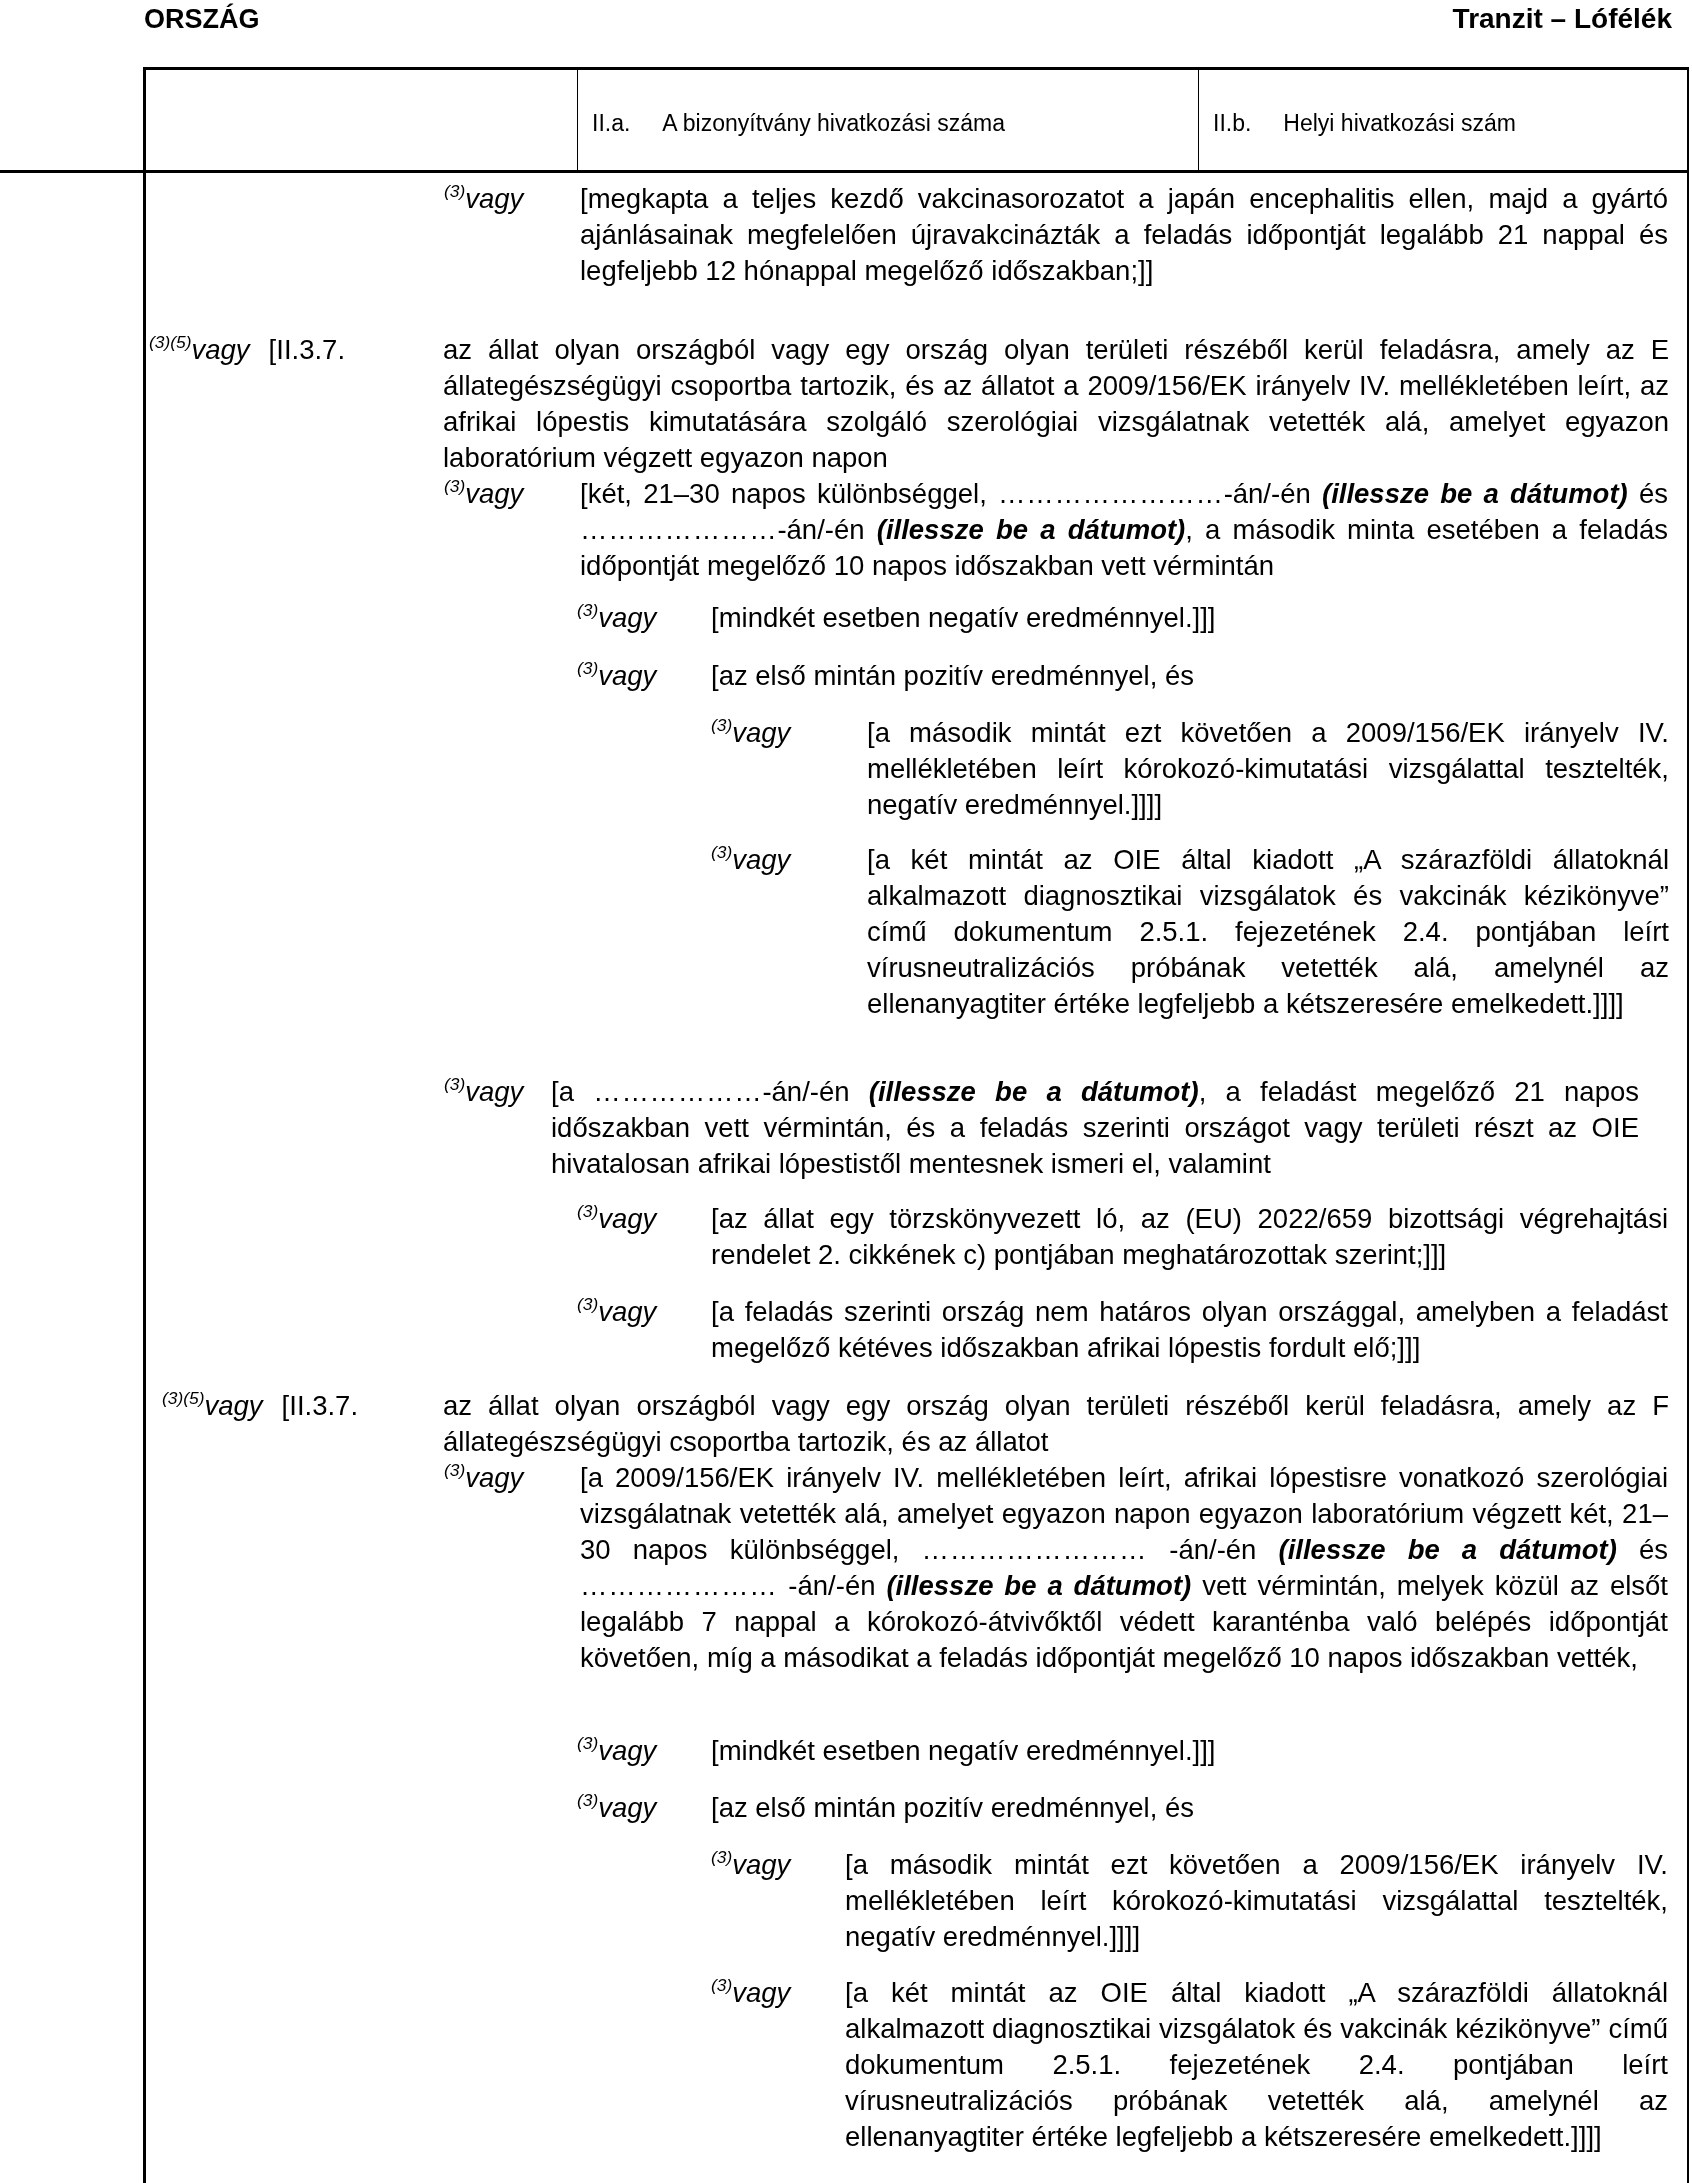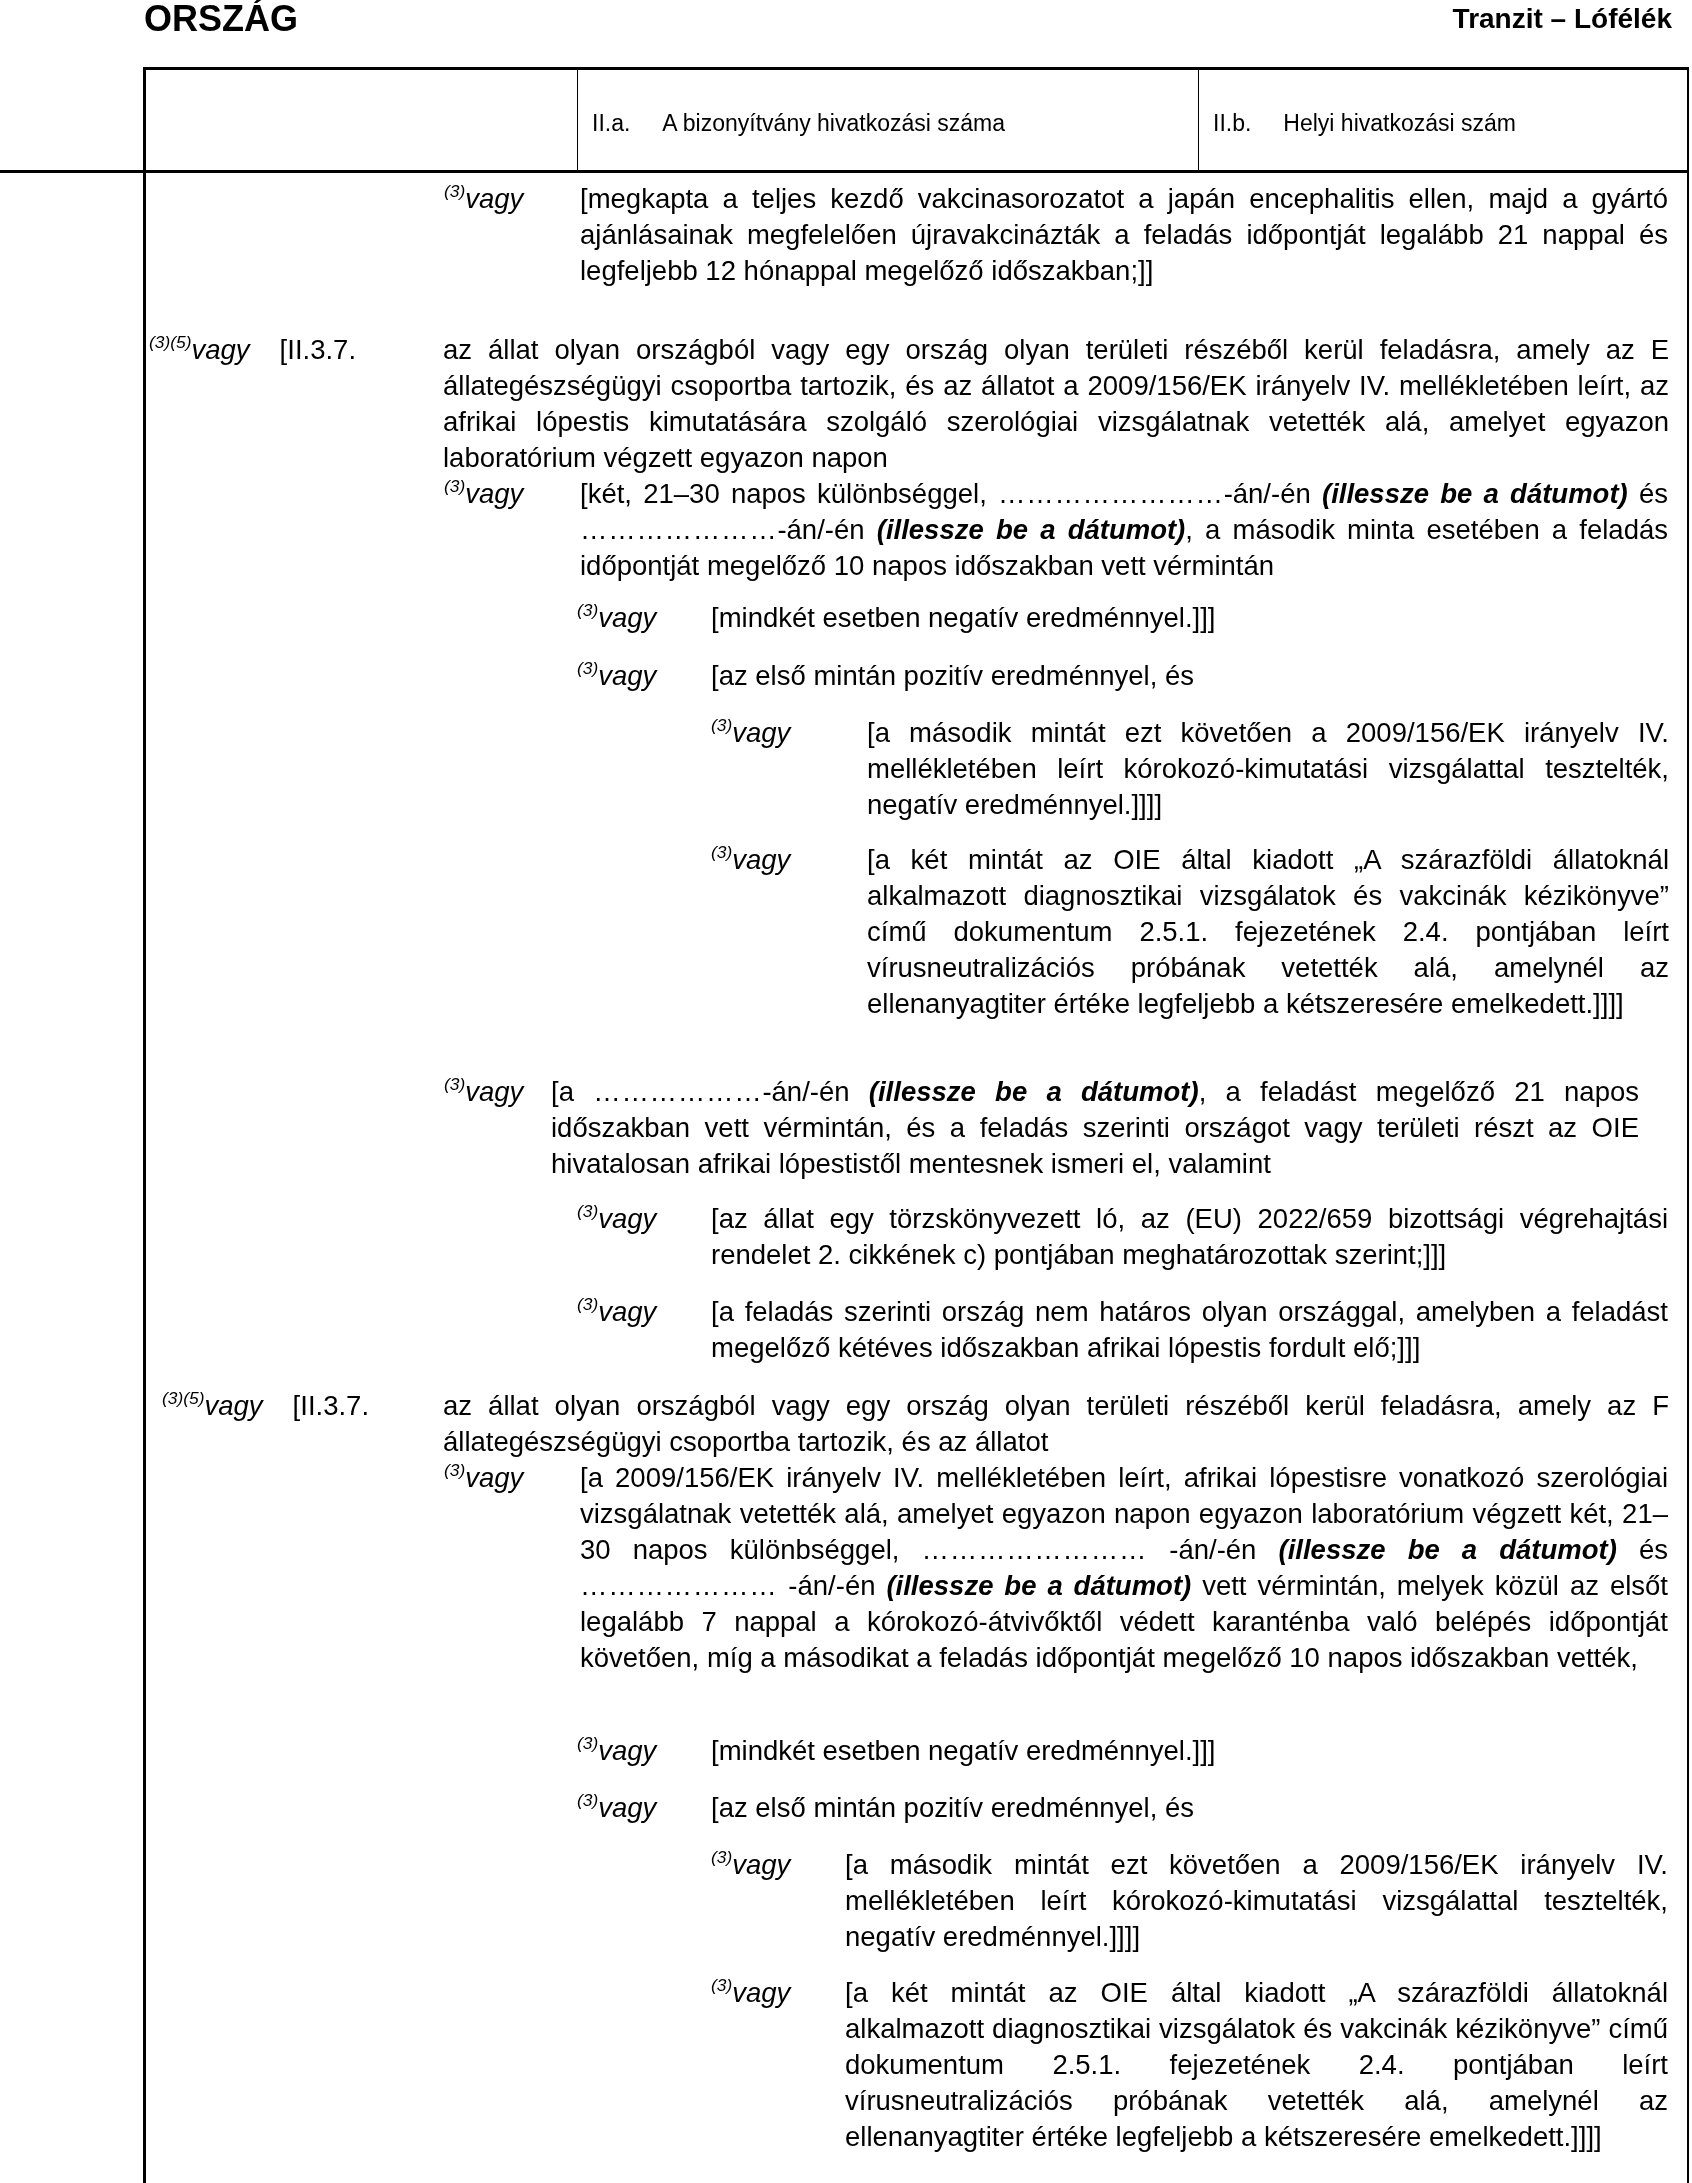--- a/index.html
+++ b/index.html
@@ -1,31 +1,31 @@
 <!DOCTYPE html>
 <html style="font-size:10.7px"><head>
 <meta charset="utf-8">
 <style>
   html, body { margin: 0; padding: 0; background: #ffffff; }
   body {
     width: 1692px; height: 2183px; position: relative; overflow: hidden;
     font-family: "Liberation Sans", sans-serif; color: #000; font-size: 27.5px; line-height: 36px;
   }
-  .hdr-country { position: absolute; left: 144px; top: 1.3px; font-weight: bold; font-size: 36px; }
+  .hdr-country { position: absolute; left: 144px; top: 1.3px; font-weight: bold; font-size: 27px; }
   .hdr-title { position: absolute; right: 20px; top: 1.3px; font-weight: bold; font-size: 28px; }
   .frame-top { position: absolute; left: 144px; top: 67px; width: 1545px; height: 3.4px; background: #000; }
   .frame-left { position: absolute; left: 143px; top: 67px; width: 2.7px; height: 2116px; background: #000; }
   .frame-right { position: absolute; left: 1687px; top: 67px; width: 2px; height: 2116px; background: #000; }
   .hdr-bottom { position: absolute; left: 0; top: 170px; width: 1689px; height: 3.4px; background: #000; }
   .col-div { position: absolute; top: 70px; width: 1.3px; height: 101px; background: #000; }
   .hdr-cell { position: absolute; top: 105px; font-size: 23px; white-space: nowrap; }
   .hdr-cell .num { display: inline-block; margin-right: 32px; }
   .lbl { position: absolute; font-style: italic; white-space: nowrap; }
   .lbl sup { font-size: 17.4px; vertical-align: 10.7px; line-height: 0; }
-  .lbl .ref { font-style: normal; margin-left: 30px; }
+  .lbl .ref { font-style: normal; margin-left: 19px; }
   .txt { position: absolute; text-align: justify; }
   .blank { letter-spacing: 0.7px; }
   i { font-style: italic; font-weight: bold; }
 </style>
 </head>
 <body>
 
 <div class="hdr-country">ORSZÁG</div>
 <div class="hdr-title">Tranzit – Lófélék</div>
 

